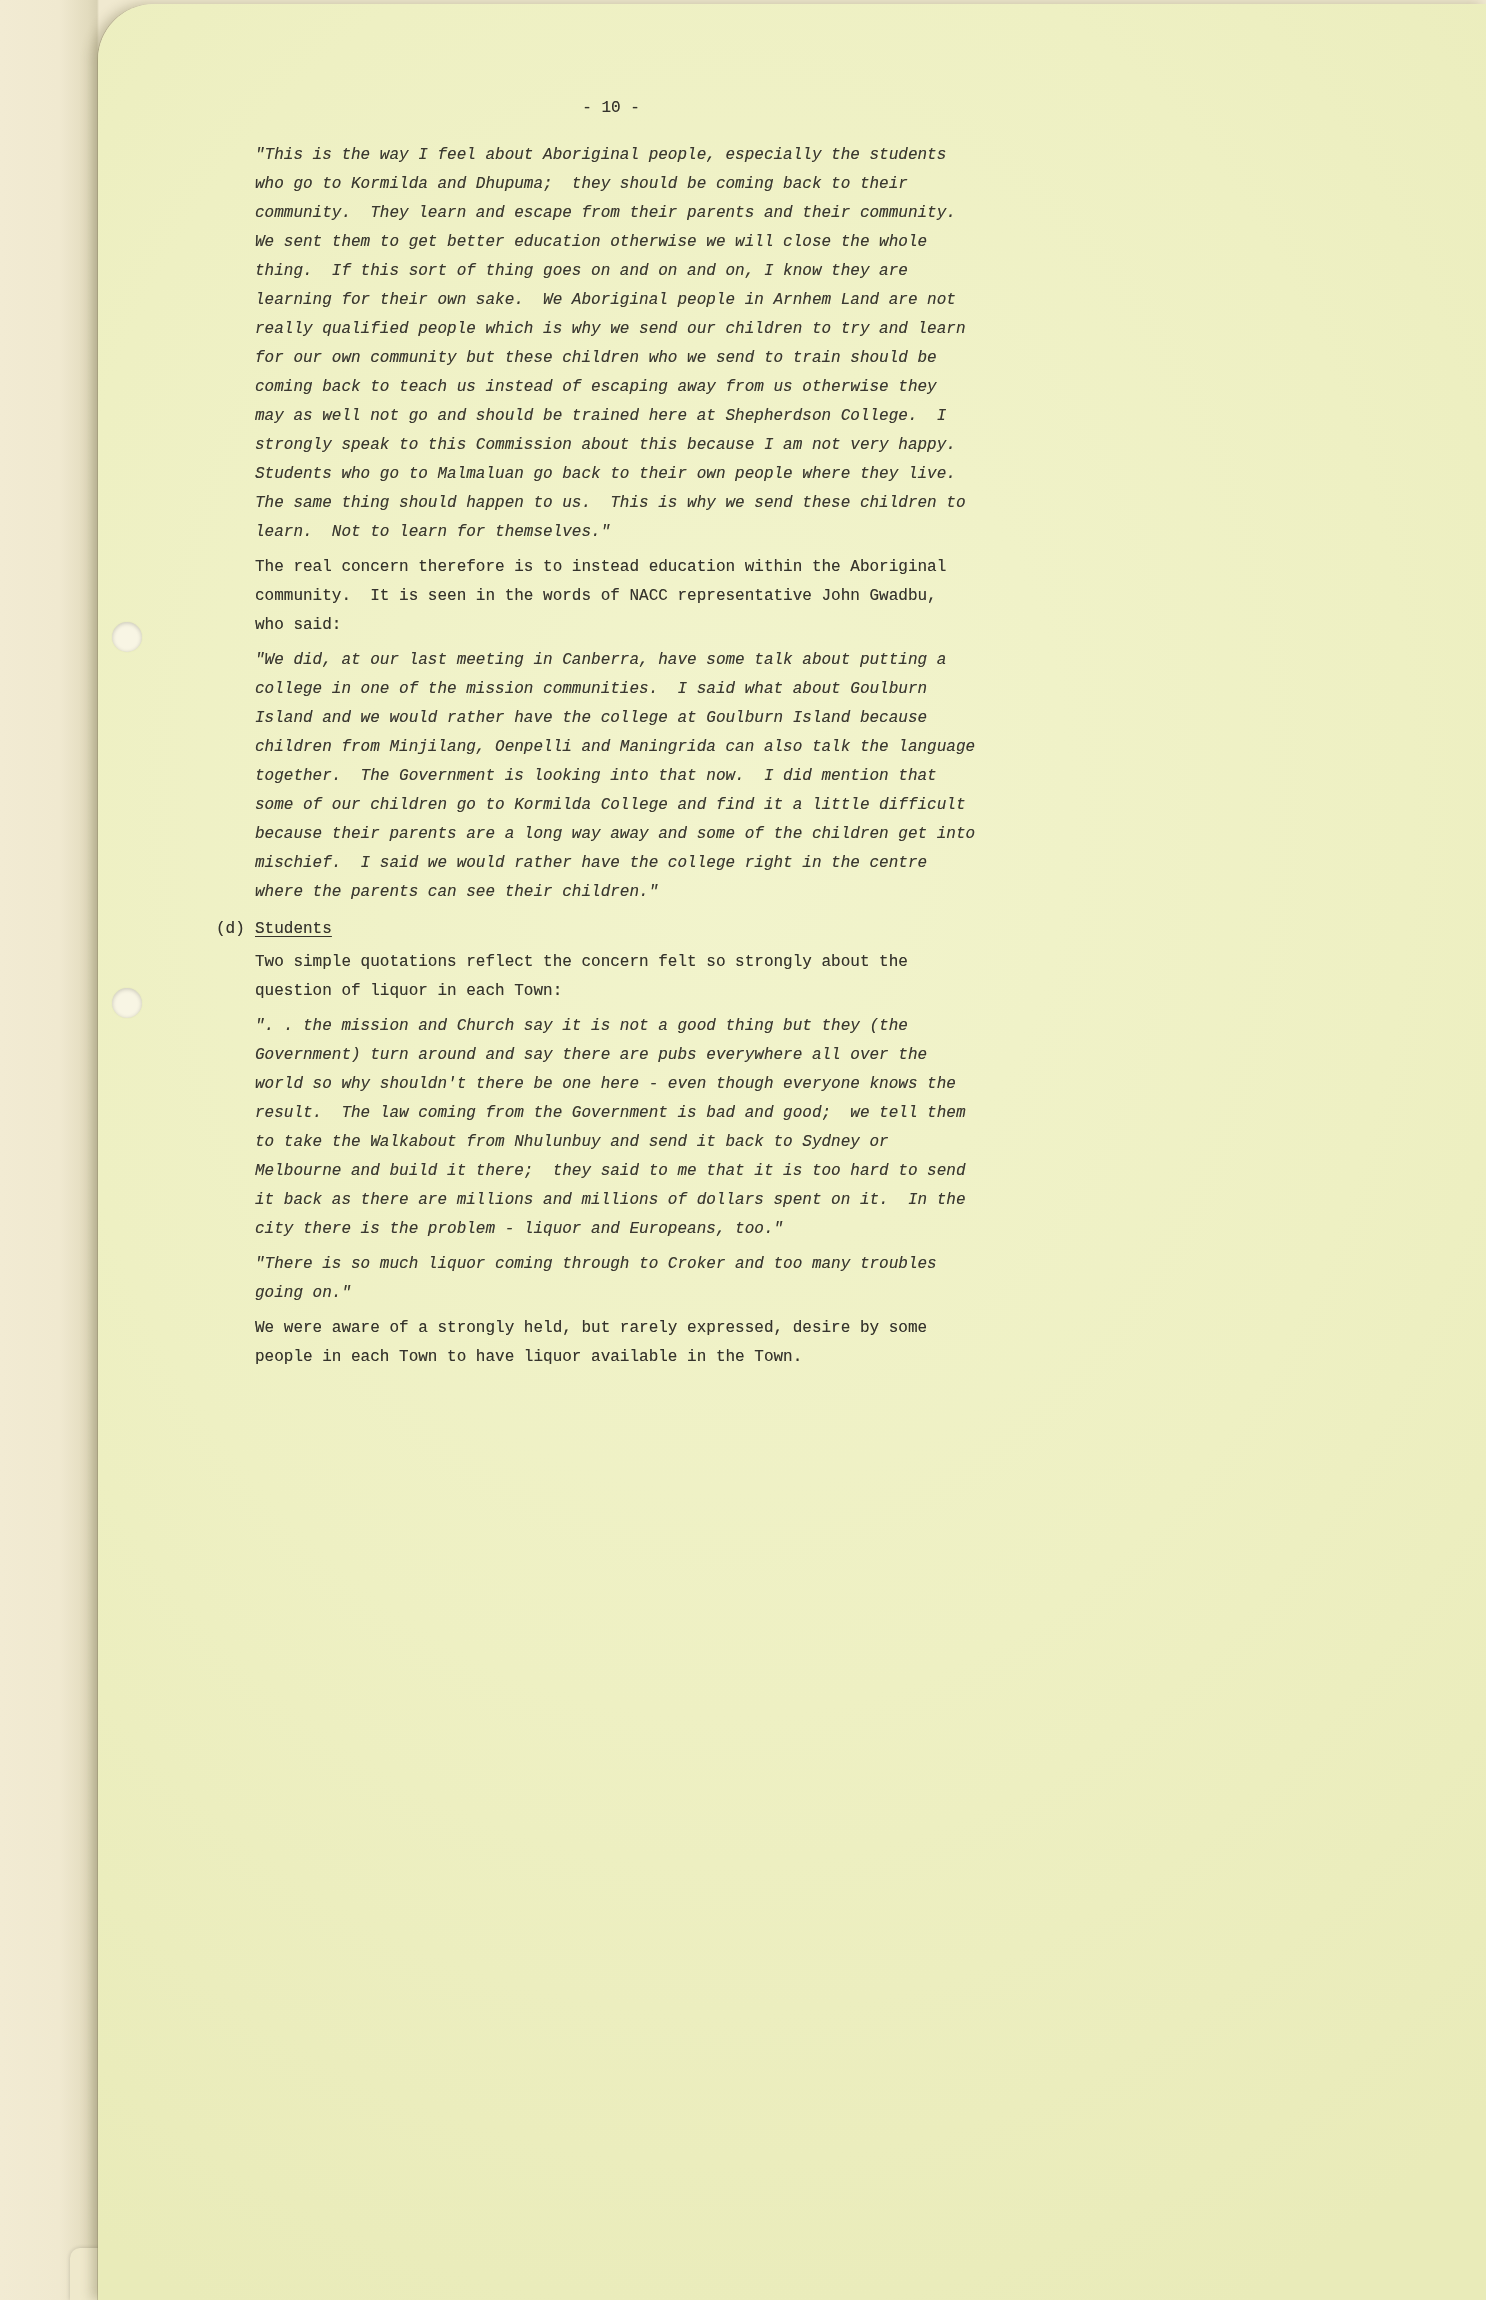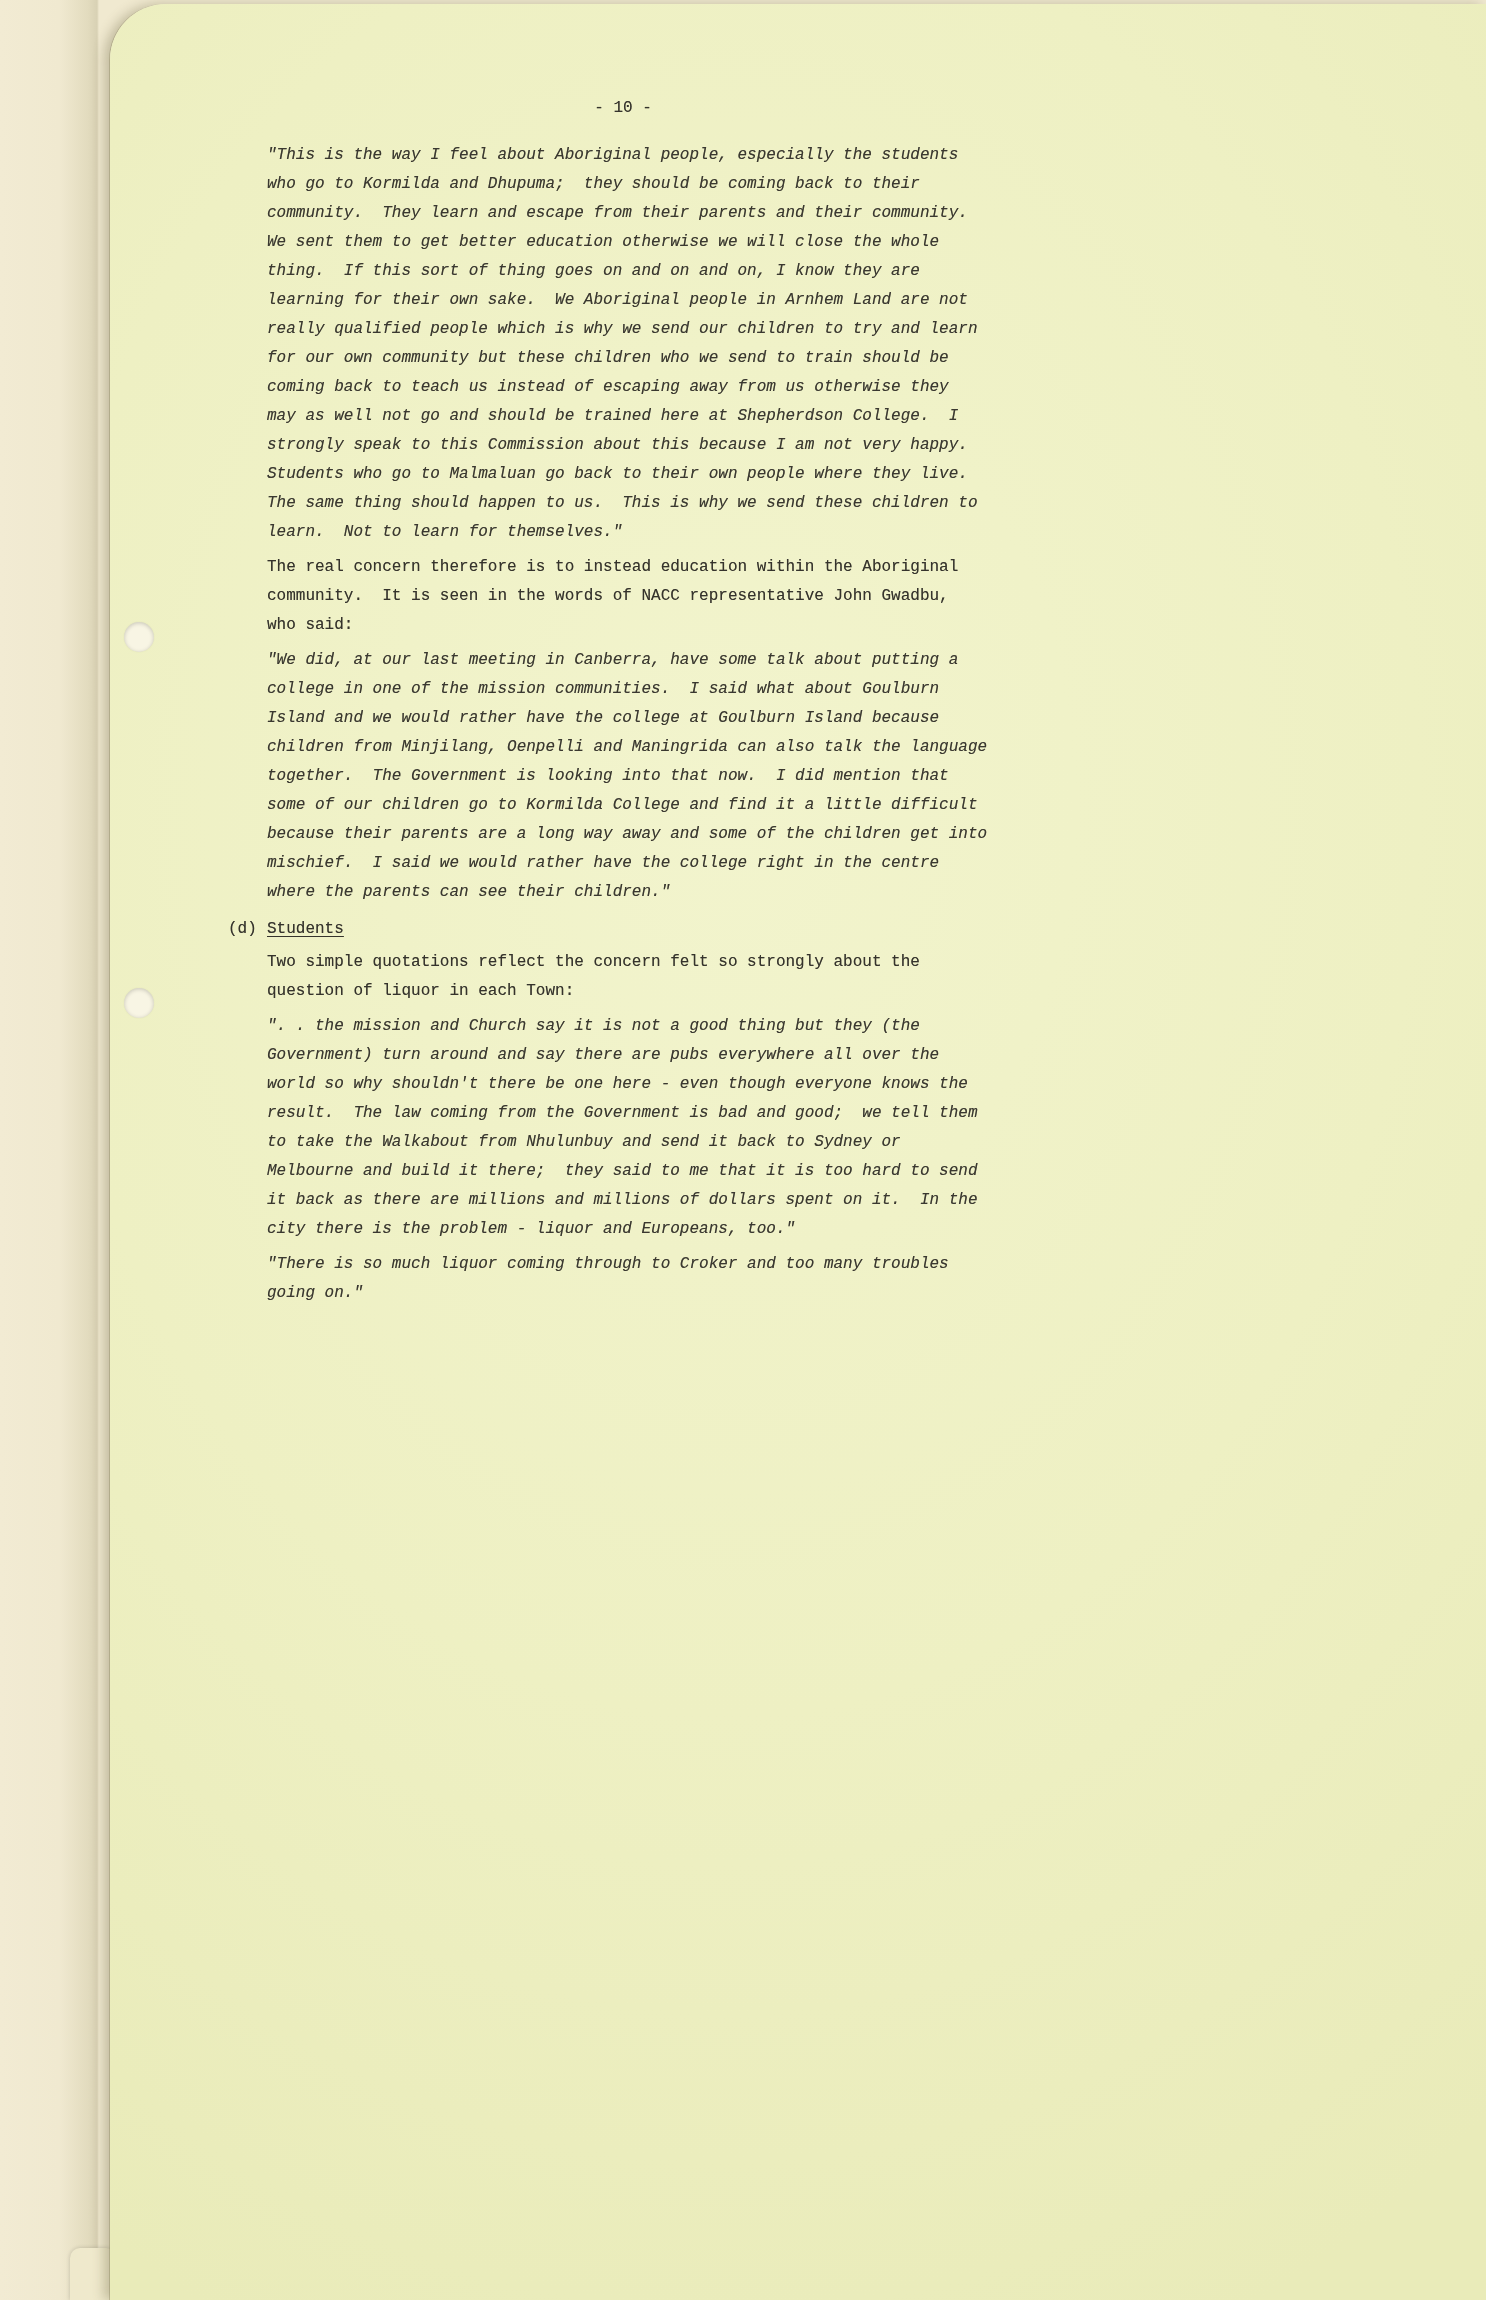--- a/index.html
+++ b/index.html
@@ -11,21 +11,20 @@
   .corner-tab {
     position:absolute; left:70px; bottom:0; width:46px; height:52px;
     background:#efe9cc; border-radius:10px 10px 0 0;
     box-shadow:0 0 4px rgba(0,0,0,.18); z-index:0;
   }
   .paper {
     position:absolute; left:98px; top:4px; right:0px; bottom:0px; z-index:1;
     background: radial-gradient(ellipse 1250px 1650px at 45% 35%, #f2f4cd 0%, #eef0c3 55%, #e9ebb9 100%);
     border-top-left-radius: 56px;
     box-shadow: -6px 0 12px rgba(100,92,55,0.32), -1px 0 0 rgba(120,110,70,.28);
-    margin-left: 12px;
   }
   .hole {
     position:absolute; width:30px; height:30px; border-radius:50%;
     background:#f8f5e4;
     box-shadow: inset 0 1px 4px rgba(0,0,0,.20), 0 0 2px rgba(0,0,0,.06);
   }
   .hole-1 { left:14px; top:618px; }
   .hole-2 { left:14px; top:984px; }
   .content {
     position:absolute; left:157px; top:90px; width:790px;
@@ -94,14 +93,16 @@
 world so why shouldn't there be one here - even though everyone knows the
 result.  The law coming from the Government is bad and good;  we tell them
 to take the Walkabout from Nhulunbuy and send it back to Sydney or
 Melbourne and build it there;  they said to me that it is too hard to send
 it back as there are millions and millions of dollars spent on it.  In the
 city there is the problem - liquor and Europeans, too."</p>
 
     <p class="quote">"There is so much liquor coming through to Croker and too many troubles
 going on."</p>
 
+    <p class="roman">We were aware of a strongly held, but rarely expressed, desire by some
+people in each Town to have liquor available in the Town.</p>
   </div>
 </div>
 
 </body></html>

